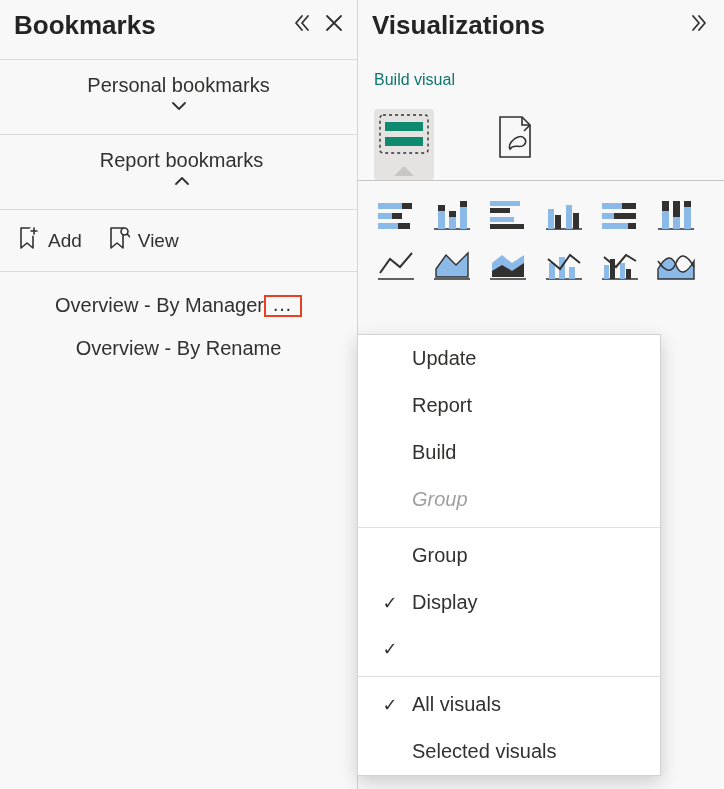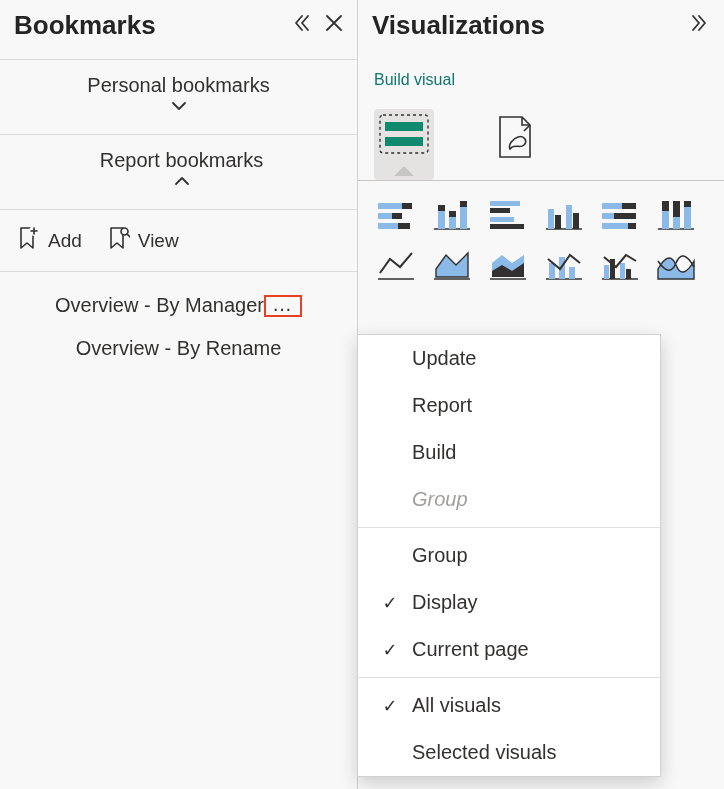--- a/index.html
+++ b/index.html
@@ -348,21 +348,20 @@
   <div class="ctx-item">
       <span class="ctx-spacer"></span>
       <span>Group</span>
     </div>
   <div class="ctx-item">
       <span class="ctx-check">✓</span>
       <span>Display</span>
     </div>
   <div class="ctx-item">
       <span class="ctx-check">✓</span>
-      <span>Current page</span>
     </div>
   <hr class="ctx-divider">
   <div class="ctx-item">
       <span class="ctx-check">✓</span>
       <span>All visuals</span>
     </div>
   <div class="ctx-item">
       <span class="ctx-spacer"></span>
       <span>Selected visuals</span>
     </div>

